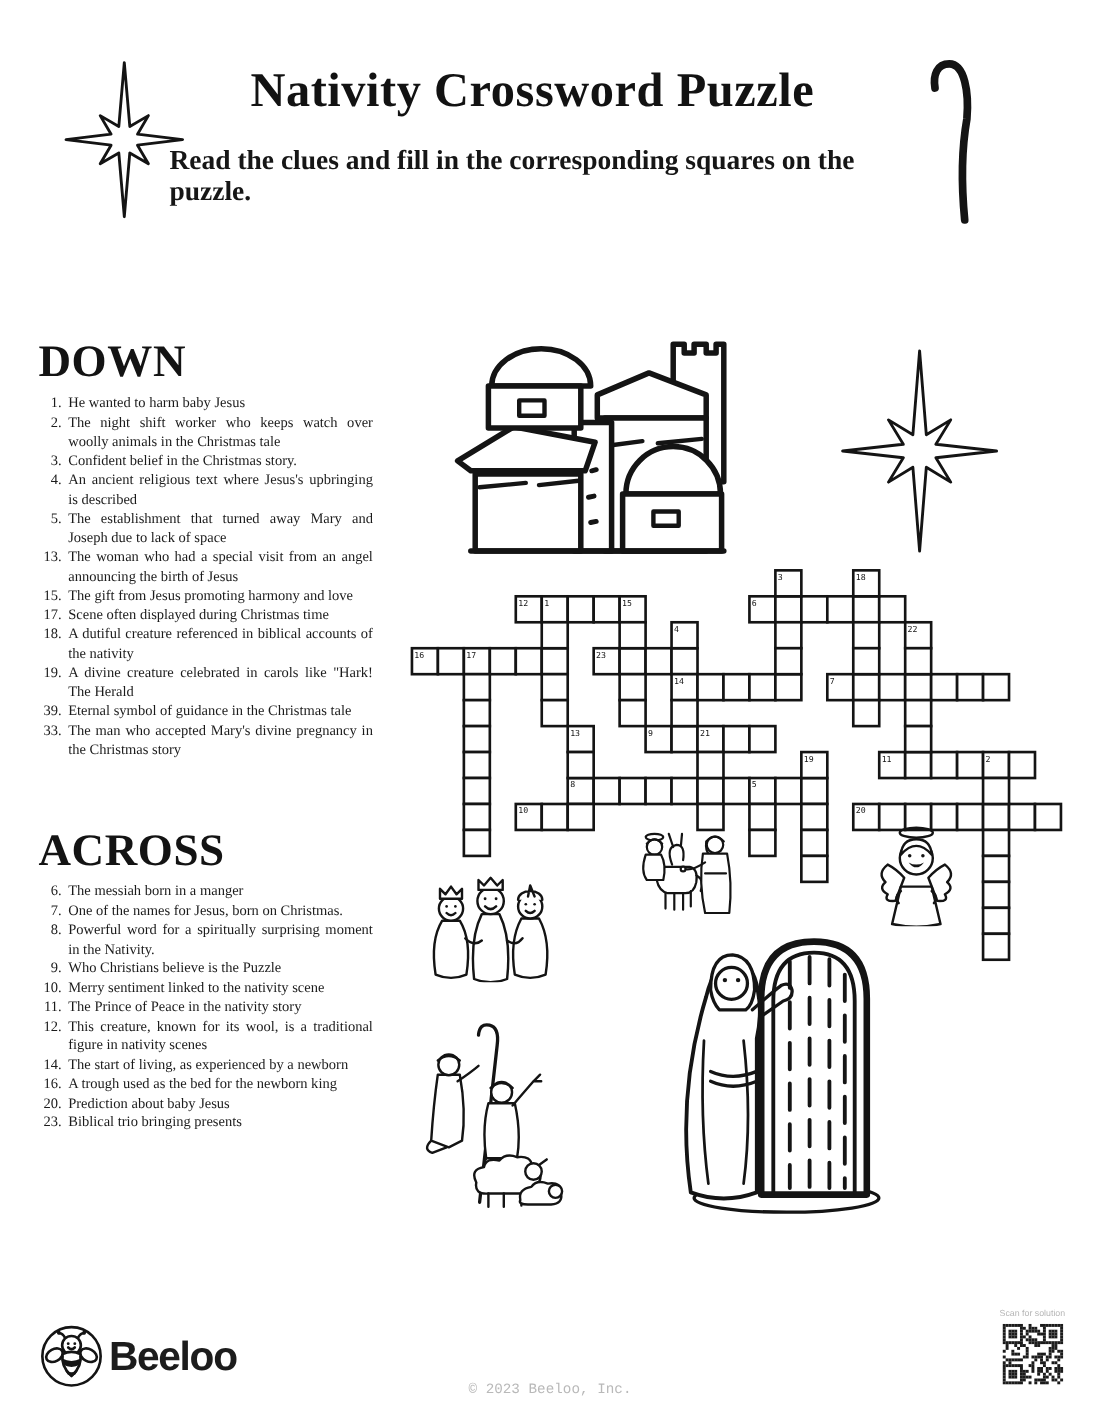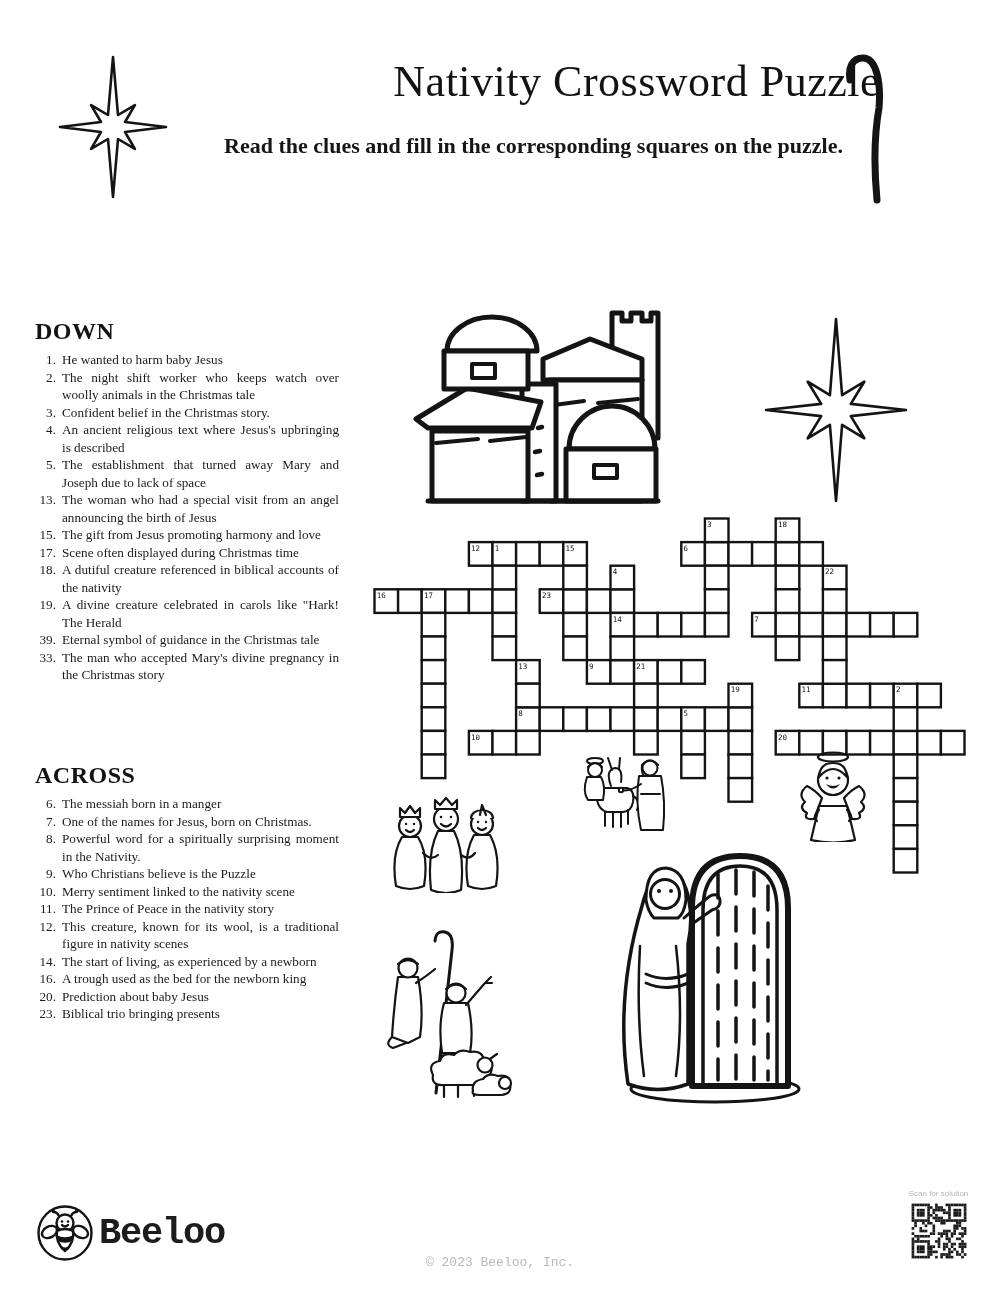--- a/index.html
+++ b/index.html
@@ -1,35 +1,35 @@
 <!DOCTYPE html>
 <html><head>
 <meta charset="utf-8">
 <style>
   html,body{margin:0;padding:0;background:#e8e8e8;}
   #page{position:relative;width:1000px;height:1294px;background:#ffffff;margin:0 auto;
         font-family:"Liberation Serif", serif;color:#111;overflow:hidden;}
   .abs{position:absolute;}
   
-  #title{left:120px;top:56px;width:760px;text-align:right;font-size:44px;font-weight:normal;
+  #title{left:104px;top:56px;width:760px;text-align:center;font-size:44px;font-weight:bold;
          font-family:"Liberation Serif",serif;letter-spacing:.5px;color:#121212;}
-  #subtitle{left:143px;top:133px;width:700px;text-align:right;font-size:22px;font-weight:bold;
+  #subtitle{left:154px;top:133px;width:700px;text-align:left;font-size:25px;font-weight:bold;
             color:#161616;}
   
   .clue-col{left:35px;width:304px;}
-  .clue-head{font-size:24px;font-weight:bold;letter-spacing:.5px;color:#131313;margin:16px 0 8px 0;line-height:1;}
+  .clue-head{font-size:41px;font-weight:bold;letter-spacing:.5px;color:#131313;margin:5px 0 8px 0;line-height:1;}
   .clue{display:flex;line-height:17.5px;font-size:13.2px;color:#1b1b1b;}
   .cnum{width:21px;min-width:21px;text-align:right;margin-right:6px;}
   .ctext{flex:1;text-align:justify;}
   
   #gridsvg{left:372px;top:516px;}
   
   svg .lw{stroke:#141414;fill:#fff;stroke-linejoin:round;stroke-linecap:round;}
   
-  #brand{left:99px;top:1212px;font-family:Liberation Mono, monospace;font-weight:bold;
+  #brand{left:99px;top:1212px;font-family:Liberation Sans, sans-serif;font-weight:bold;
          font-size:37px;letter-spacing:-1.2px;color:#1c1c1c;}
   #copyright{left:300px;top:1255px;width:400px;text-align:center;font-family:Liberation Mono, monospace;
              font-size:13px;color:#b9b9b9;}
   .qrcap{left:886px;width:105px;text-align:center;font-family:"Liberation Sans",sans-serif;color:#b5b5b5;}
 </style>
 </head>
 <body>
 
 <div id="page">
 

